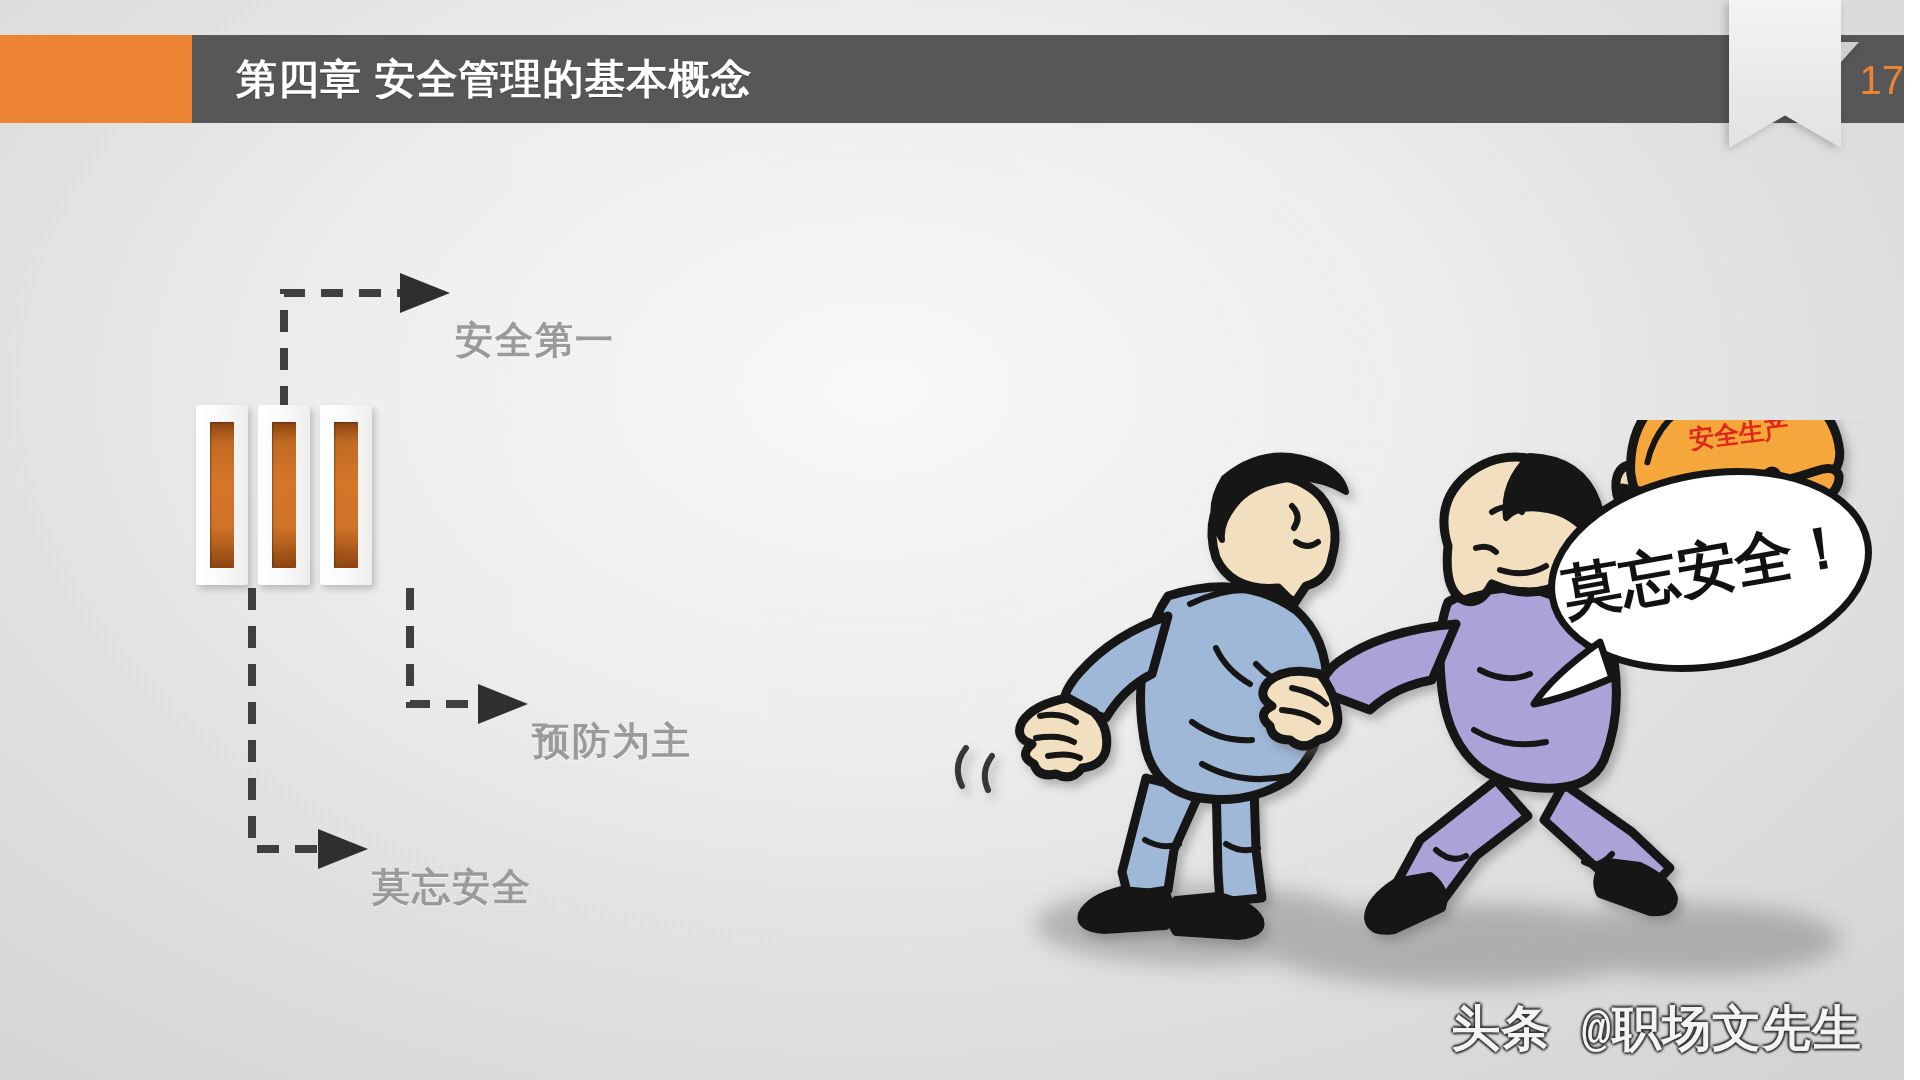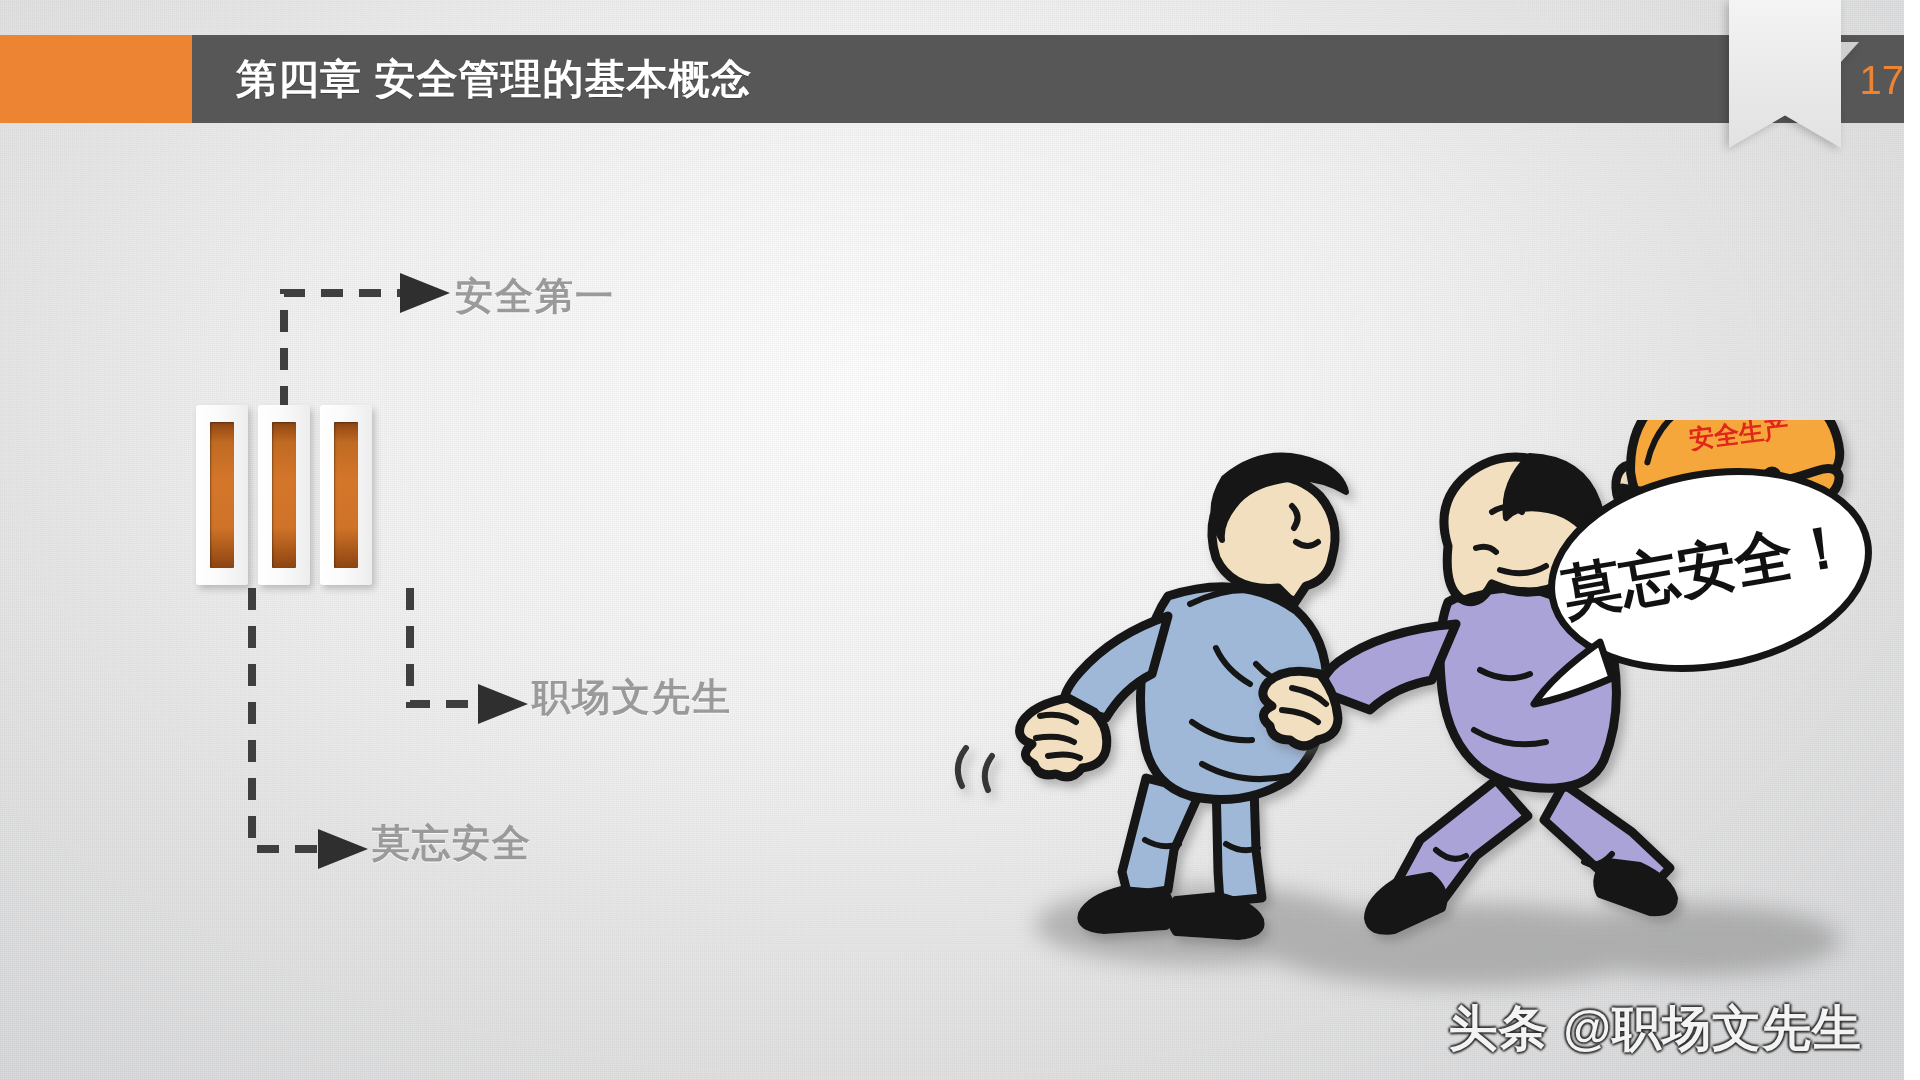--- a/index.html
+++ b/index.html
@@ -151,20 +151,21 @@
   
   .branch-label {
     position: absolute;
     color: #9a9a9a;
     font-size: 38px;
     font-weight: bold;
     letter-spacing: 2px;
     white-space: nowrap;
     z-index: 13;
     text-shadow: 0 1px 0 rgba(255,255,255,.75);
+    margin-top: 44px;
   }
   #label-1 { left: 455px; top: 271px; }
   #label-2 { left: 532px; top: 672px; }
   #label-3 { left: 372px; top: 818px; }
 
   
   .cartoon {
     position: absolute; left: 900px; top: 420px;
     width: 1020px; height: 620px;
     z-index: 9;
@@ -175,20 +176,21 @@
     position: absolute; right: 42px; bottom: 18px;
     font-size: 49px;
     font-weight: bold;
     color: #f3f3f3;
     letter-spacing: 1px;
     white-space: nowrap;
     z-index: 30;
     text-shadow:
       -2px 0 2px rgba(40,40,40,.85),  2px 0 2px rgba(40,40,40,.85),
        0 -2px 2px rgba(40,40,40,.85),  0 2px 2px rgba(40,40,40,.85);
+    font-family: Liberation Mono, monospace;
   }
 </style>
 </head>
 <body>
 
 <div id="slide">
 
   <div class="header-bar"></div>
   <div class="header-accent"></div>
   <div class="header-title">第四章  安全管理的基本概念</div>
@@ -216,21 +218,21 @@
     <div class="core"></div>
   </div>
   <div class="bar-tab" id="bar-2">
     <div class="core"></div>
   </div>
   <div class="bar-tab" id="bar-3">
     <div class="core"></div>
   </div>
 
   <div class="branch-label" id="label-1">安全第一</div>
-  <div class="branch-label" id="label-2">职场文先生</div>
+  <div class="branch-label" id="label-2">预防为主</div>
   <div class="branch-label" id="label-3">莫忘安全</div>
 
   <svg class="cartoon" viewBox="0 0 1020 620">
     <defs>
       <style>
         .ln { fill:none; stroke:#151515; stroke-width:9; stroke-linecap:round; stroke-linejoin:round; }
         .ln2{ fill:none; stroke:#151515; stroke-width:6; stroke-linecap:round; stroke-linejoin:round; }
         .sk { fill:#F2DFC0; stroke:#151515; stroke-width:9; stroke-linejoin:round; }
         .hairc { fill:#141414; stroke:#141414; stroke-width:6; stroke-linejoin:round; }
         .blu{ fill:#9FB8D8; stroke:#151515; stroke-width:9; stroke-linejoin:round; }

